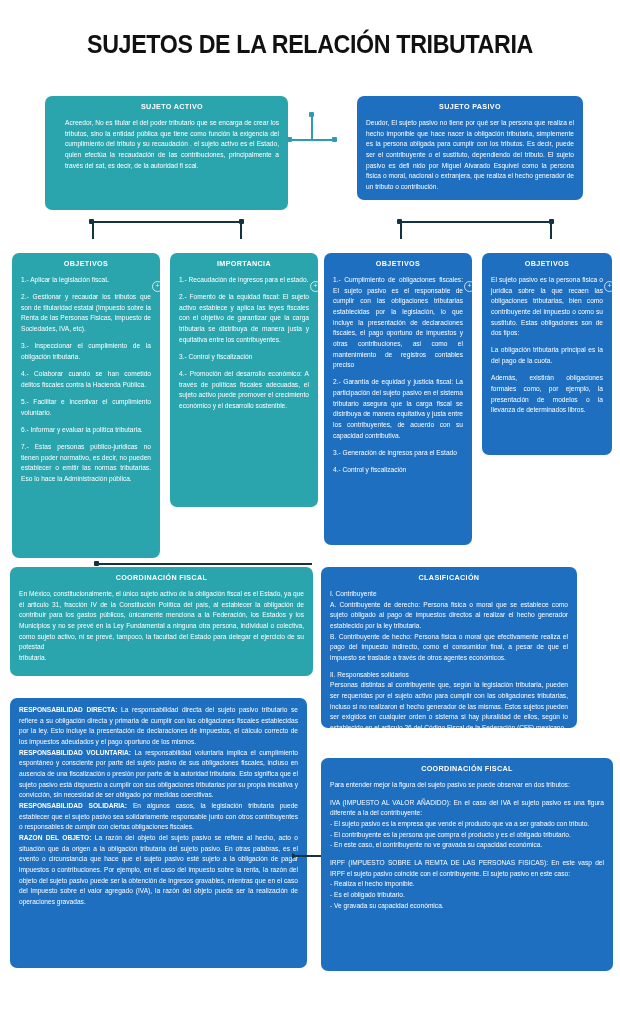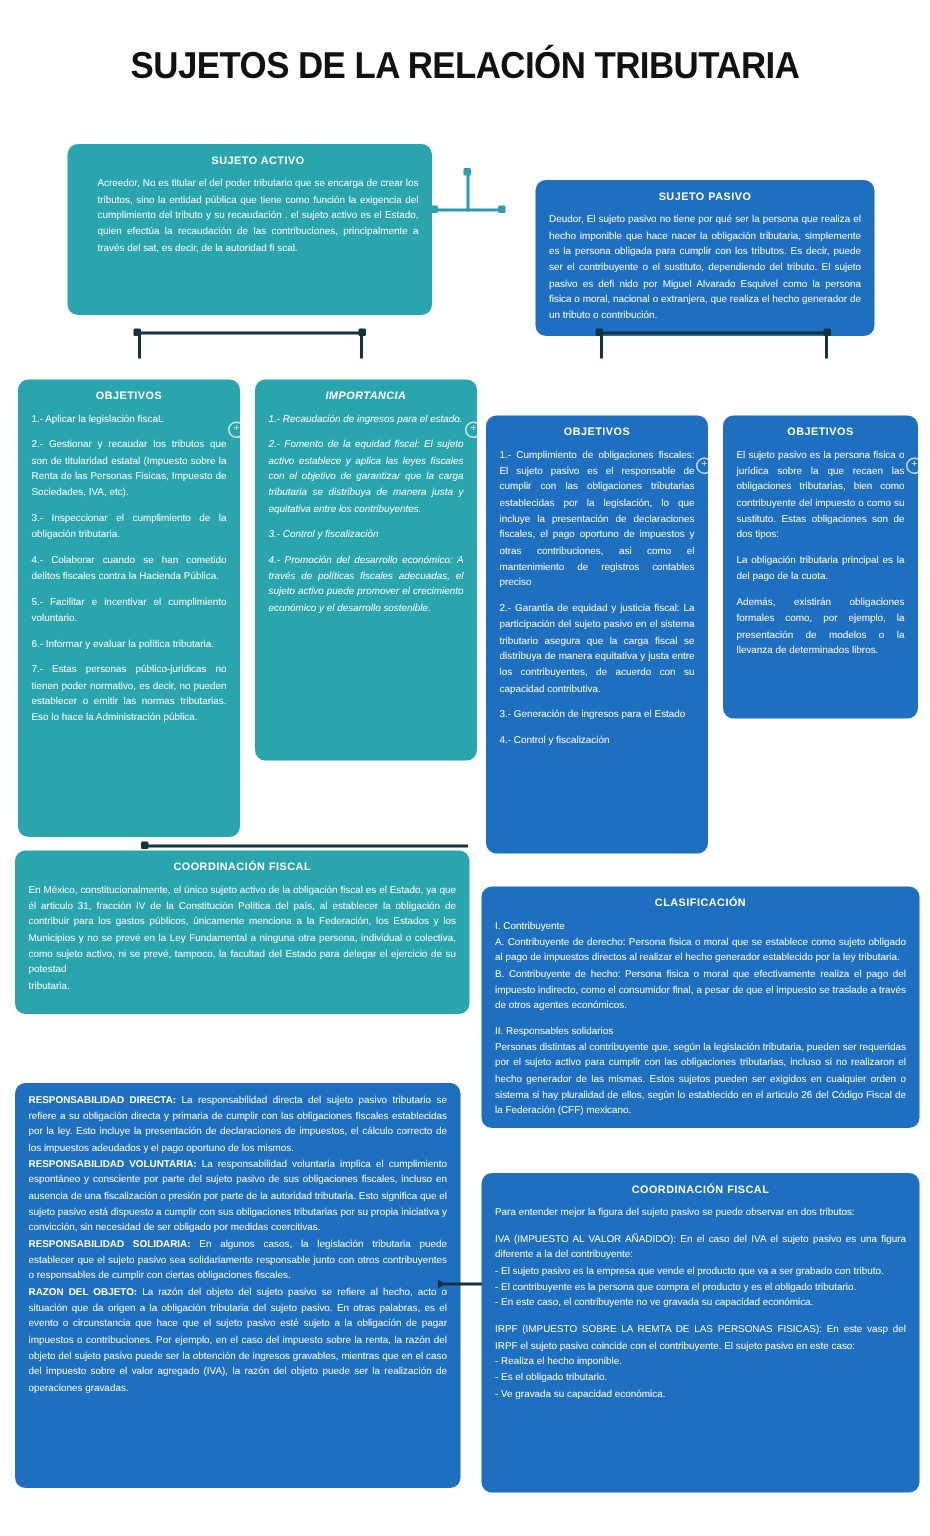--- a/index.html
+++ b/index.html
@@ -25,21 +25,21 @@
   }
 
   .card{
     position:absolute;
     border-radius:7px;
     box-sizing:border-box;
     padding:7px 9px 9px 9px;
     overflow:hidden;
   }
   .teal{background:#2ba5ad;}
-  .blue{background:#1f6fc0;margin-top:24px;}
+  .blue{background:#1f6fc0;}
 
   .card-title{
     text-align:center;
     font-weight:bold;
     font-size:7.2px;
     letter-spacing:0.35px;
     margin-bottom:7px;
     line-height:1.1;
   }
   .card-body{
@@ -128,21 +128,21 @@
       <p>2.- Gestionar y recaudar los tributos que son de titularidad estatal (Impuesto sobre la Renta de las Personas Fisicas, Impuesto de Sociedades, IVA, etc).</p>
       <p>3.- Inspeccionar el cumplimiento de la obligación tributaria.</p>
       <p>4.- Colaborar cuando se han cometido delitos fiscales contra la Hacienda Pública.</p>
       <p>5.- Facilitar e incentivar el cumplimiento voluntario.</p>
       <p>6.- Informar y evaluar la política tributaria.</p>
       <p>7.- Estas personas público-juridicas no tienen poder normativo, es decir, no pueden establecer o emitir las normas tributarias. Eso lo hace la Administración pública.</p>
     </div>
     <div class="plus" style="right:-3px;top:28px;">+</div>
   </div>
 
-  <div class="card teal" style="left:170px;top:253px;width:148px;height:254px;font-style:italic;">
+  <div class="card teal" style="left:170px;top:253px;width:148px;height:254px;">
     <div class="card-title">IMPORTANCIA</div>
     <div class="card-body">
       <p>1.- Recaudación de ingresos para el estado.</p>
       <p>2.- Fomento de la equidad fiscal: El sujeto activo establece y aplica las leyes fiscales con el objetivo de garantizar que la carga tributaria se distribuya de manera justa y equitativa entre los contribuyentes.</p>
       <p>3.- Control y fiscalización</p>
       <p>4.- Promoción del desarrollo económico: A través de políticas fiscales adecuadas, el sujeto activo puede promover el crecimiento económico y el desarrollo sostenible.</p>
     </div>
     <div class="plus" style="right:-3px;top:28px;">+</div>
   </div>
 
@@ -171,21 +171,21 @@
   <div class="node" style="left:94px;top:561px;"></div>
 
   <div class="card teal tight" style="left:10px;top:567px;width:303px;height:109px;">
     <div class="card-title">COORDINACIÓN FISCAL</div>
     <div class="card-body">
       <p>En México, constitucionalmente, el único sujeto activo de la obligación fiscal es el Estado, ya que él articulo 31, fracción IV de la Constitución Política del país, al establecer la obligación de contribuir para los gastos públicos, únicamente menciona a la Federación, los Estados y los Municipios y no se prevé en la Ley Fundamental a ninguna otra persona, individual o colectiva, como sujeto activo, ni se prevé, tampoco, la facultad del Estado para delegar el ejercicio de su potestad</p>
       <p style="text-align:left;">tributaria.</p>
     </div>
   </div>
 
-  <div class="card blue tight" style="left:321px;top:567px;width:292px;height:161px;">
+  <div class="card blue tight" style="left:321px;top:567px;width:256px;height:161px;">
     <div class="card-title">CLASIFICACIÓN</div>
     <div class="card-body">
       <p style="text-align:left;">I. Contribuyente</p>
       <p>A. Contribuyente de derecho: Persona fisica o moral que se establece como sujeto obligado al pago de impuestos directos al realizar el hecho generador establecido por la ley tributaria.</p>
       <p>B. Contribuyente de hecho: Persona fisica o moral que efectivamente realiza el pago del impuesto indirecto, como el consumidor final, a pesar de que el impuesto se traslade a través de otros agentes económicos.</p>
       <p style="text-align:left;margin-top:6px;">II. Responsables solidarios</p>
       <p>Personas distintas al contribuyente que, según la legislación tributaria, pueden ser requeridas por el sujeto activo para cumplir con las obligaciones tributarias, incluso si no realizaron el hecho generador de las mismas. Estos sujetos pueden ser exigidos en cualquier orden o sistema si hay pluralidad de ellos, según lo establecido en el articulo 26 del Código Fiscal de la Federación (CFF) mexicano.</p>
     </div>
   </div>
 

